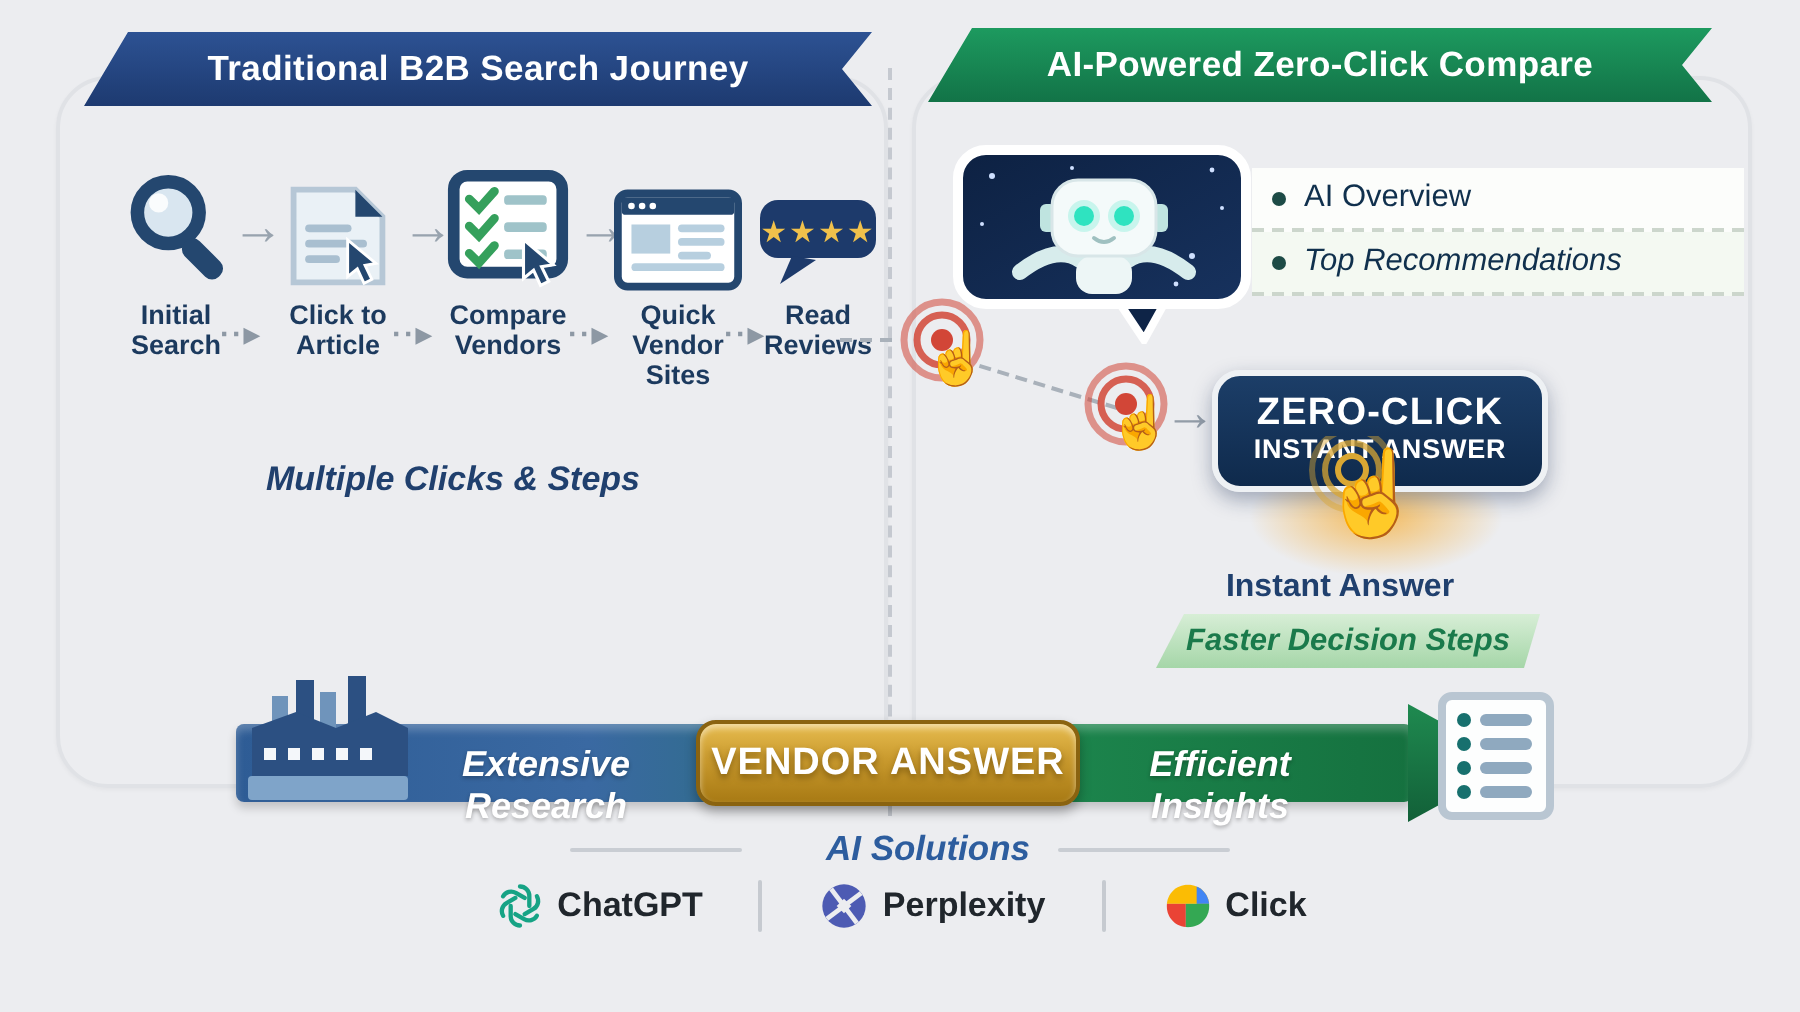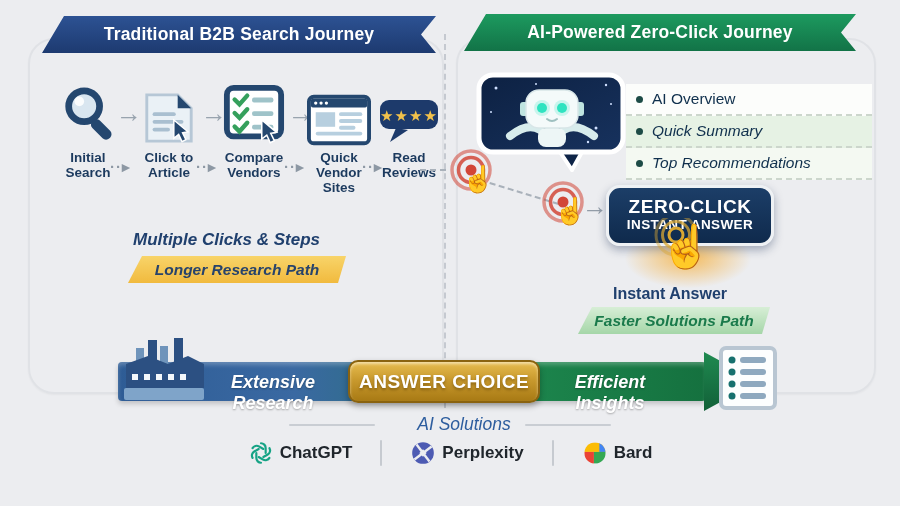--- a/index.html
+++ b/index.html
@@ -81,37 +81,37 @@
   .ft-right{left:546px;top:372px;width:128px;}
   .vendor-btn{position:absolute;left:348px;top:360px;width:188px;height:39px;border-radius:10px;
     background:linear-gradient(180deg,#e7bc4f,#c99a2e 45%,#a87a14);border:2px solid #8a6310;
     box-shadow:0 3px 6px rgba(0,0,0,.3),inset 0 2px 3px rgba(255,255,255,.5);
     display:flex;align-items:center;justify-content:center;color:#fff;font-weight:800;font-size:19px;
     letter-spacing:.5px;text-shadow:0 2px 3px rgba(90,60,0,.55);}
 
   
   .title-row{position:absolute;left:0;top:414px;width:900px;display:flex;align-items:center;justify-content:center;gap:14px;}
   .title-line{width:86px;height:2px;background:#c9cdd3;border-radius:1px;}
-  .solutions-title{font-style:italic;font-weight:400;font-size:17.5px;color:#2d5d9e;margin-left:28px;}
+  .solutions-title{font-style:italic;font-weight:700;font-size:17.5px;color:#2d5d9e;margin-left:28px;}
   .logos-row{position:absolute;left:0;top:440px;width:900px;display:flex;align-items:center;justify-content:center;gap:28px;}
   .logo-group{display:flex;align-items:center;gap:6px;}
   .logo-text{font-weight:700;font-size:17px;color:#20262c;}
   .logo-sep{width:2px;height:26px;background:#c6cad0;border-radius:1px;}
 </style>
 </head>
 <body>
 
 <div class="stage">
 
   <div class="panel panel-left"></div>
   <div class="panel panel-right"></div>
   <div class="divider"></div>
 
   <div class="ribbon ribbon-blue">Traditional B2B Search Journey</div>
-  <div class="ribbon ribbon-green">AI-Powered Zero-Click Journey</div>
+  <div class="ribbon ribbon-green">AI-Powered Zero-Click Compare</div>
 
   <div class="step" style="left:55px;width:66px">
     <div class="icon-box">
         <svg width="56" height="64" viewBox="0 0 58 66">
       <circle cx="25" cy="25" r="16" fill="#d9e6f0" stroke="#24476f" stroke-width="7"></circle>
       <circle cx="20" cy="20" r="5" fill="#ffffff" opacity="0.85"></circle>
       <rect x="37" y="37" width="11" height="25" rx="5" fill="#24476f" transform="rotate(-45 42 49)"></rect>
     </svg>
       </div>
     <div class="step-label">Initial Search</div>
@@ -181,21 +181,20 @@
       </div>
     <div class="step-label">Read Reviews</div>
   </div>
 
   <div class="dot-arrow" style="left:110px">··▸</div>
   <div class="dot-arrow" style="left:196px">··▸</div>
   <div class="dot-arrow" style="left:284px">··▸</div>
   <div class="dot-arrow" style="left:362px">··▸</div>
 
   <div class="multi-clicks">Multiple Clicks &amp; Steps</div>
-  <div class="path-ribbon path-yellow">Longer Research Path</div>
 
   <svg class="robot" width="150" height="100" viewBox="0 0 150 100">
     <defs>
       <linearGradient id="night" x1="0" y1="0" x2="1" y2="1">
         <stop offset="0" stop-color="#0d2142"></stop>
           <stop offset="1" stop-color="#17325e"></stop>
       </linearGradient>
     </defs>
     <path d="M84 80 L96 98 L106 80 Z" fill="#0e2447" stroke="#ffffff" stroke-width="4"></path>
     <rect x="3" y="3" width="144" height="77" rx="14" fill="url(#night)" stroke="#ffffff" stroke-width="5"></rect>
@@ -222,24 +221,20 @@
         <circle cx="86" cy="36" r="5" fill="#2fe3c0"></circle>
       <path d="M71 47 Q76 51 81 47" stroke="#9fc0c0" stroke-width="2" fill="none" stroke-linecap="round"></path>
     </g>
   </svg>
 
   <div class="features">
     <div class="feature-row fr-0">
       <span class="dot"></span>
       <span>AI Overview</span>
     </div>
-    <div class="feature-row fr-1">
-      <span class="dot"></span>
-      <span>Quick Summary</span>
-    </div>
     <div class="feature-row fr-2">
       <span class="dot"></span>
       <span>Top Recommendations</span>
     </div>
   </div>
 
   <div class="dash-line" style="left:420px;top:169px;width:26px"></div>
   <div class="tap" style="left:446px;top:148px">
     <svg width="50" height="50" viewBox="0 0 50 50">
       <circle cx="25" cy="22" r="19" stroke="#d24637" stroke-width="3.5" fill="none" opacity=".55"></circle>
@@ -265,21 +260,21 @@
     <div class="badge-l2">INSTANT ANSWER</div>
   </div>
   <svg style="position:absolute;left:650px;top:218px" width="52" height="46" viewBox="0 0 52 46">
     <circle cx="26" cy="17" r="20" stroke="#d9a733" stroke-width="3" fill="none" opacity=".45"></circle>
     <circle cx="26" cy="17" r="13.5" stroke="#d9a733" stroke-width="3" fill="none" opacity=".75"></circle>
     <circle cx="26" cy="17" r="7" stroke="#d9a733" stroke-width="3" fill="none"></circle>
   </svg>
   <span class="hand hand-big">☝</span>
 
   <div class="instant">Instant Answer</div>
-  <div class="path-ribbon path-green">Faster Solutions Path</div>
+  <div class="path-ribbon path-green">Faster Decision Steps</div>
 
   <div class="funnel-bar"></div>
   <div class="funnel-head"></div>
 
   <svg style="position:absolute;left:118px;top:334px" width="92" height="72" viewBox="0 0 92 72">
     <rect x="6" y="54" width="80" height="12" rx="2" fill="#7fa4c9"></rect>
     <rect x="18" y="14" width="8" height="16" fill="#6f94bb"></rect>
     <rect x="30" y="6" width="9" height="24" fill="#2c5082"></rect>
     <rect x="42" y="12" width="8" height="18" fill="#6f94bb"></rect>
     <rect x="56" y="4" width="9" height="26" fill="#2c5082"></rect>
@@ -287,21 +282,21 @@
     <g fill="#f4f7fa">
       <rect x="14" y="40" width="6" height="6"></rect>
         <rect x="26" y="40" width="6" height="6"></rect>
       <rect x="38" y="40" width="6" height="6"></rect>
         <rect x="50" y="40" width="6" height="6"></rect>
       <rect x="62" y="40" width="6" height="6"></rect>
     </g>
   </svg>
 
   <div class="funnel-text ft-left">Extensive Research</div>
-  <div class="vendor-btn">ANSWER CHOICE</div>
+  <div class="vendor-btn">VENDOR ANSWER</div>
   <div class="funnel-text ft-right">Efficient Insights</div>
 
   <svg style="position:absolute;left:718px;top:345px" width="60" height="66" viewBox="0 0 60 66">
     <rect x="3" y="3" width="54" height="60" rx="5" fill="#fdfefe" stroke="#b9c6d2" stroke-width="4"></rect>
     <g>
       <circle cx="14" cy="15" r="3.5" fill="#17706e"></circle>
         <rect x="22" y="12" width="26" height="6" rx="3" fill="#8fa9bf"></rect>
       <circle cx="14" cy="27" r="3.5" fill="#17706e"></circle>
         <rect x="22" y="24" width="26" height="6" rx="3" fill="#8fa9bf"></rect>
       <circle cx="14" cy="39" r="3.5" fill="#17706e"></circle>
@@ -351,17 +346,17 @@
               <path d="M12 2.2c5.6 0 9.8 4.3 9.8 9.8 0 5.5-4.2 9.8-9.8 9.8S2.2 17.5 2.2 12 6.4 2.2 12 2.2z"></path>
             </clipPath>
           </defs>
         <g clip-path="url(#bardc)">
           <rect x="0" y="0" width="24" height="11" fill="#fbbc04"></rect>
           <rect x="16" y="0" width="8" height="11" fill="#4285f4"></rect>
           <rect x="0" y="11" width="11" height="13" fill="#ea4335"></rect>
           <rect x="11" y="11" width="13" height="13" fill="#34a853"></rect>
         </g>
       </svg>
-      <span class="logo-text">Bard</span>
+      <span class="logo-text">Click</span>
     </div>
   </div>
 
 </div>
 
 </body></html>

